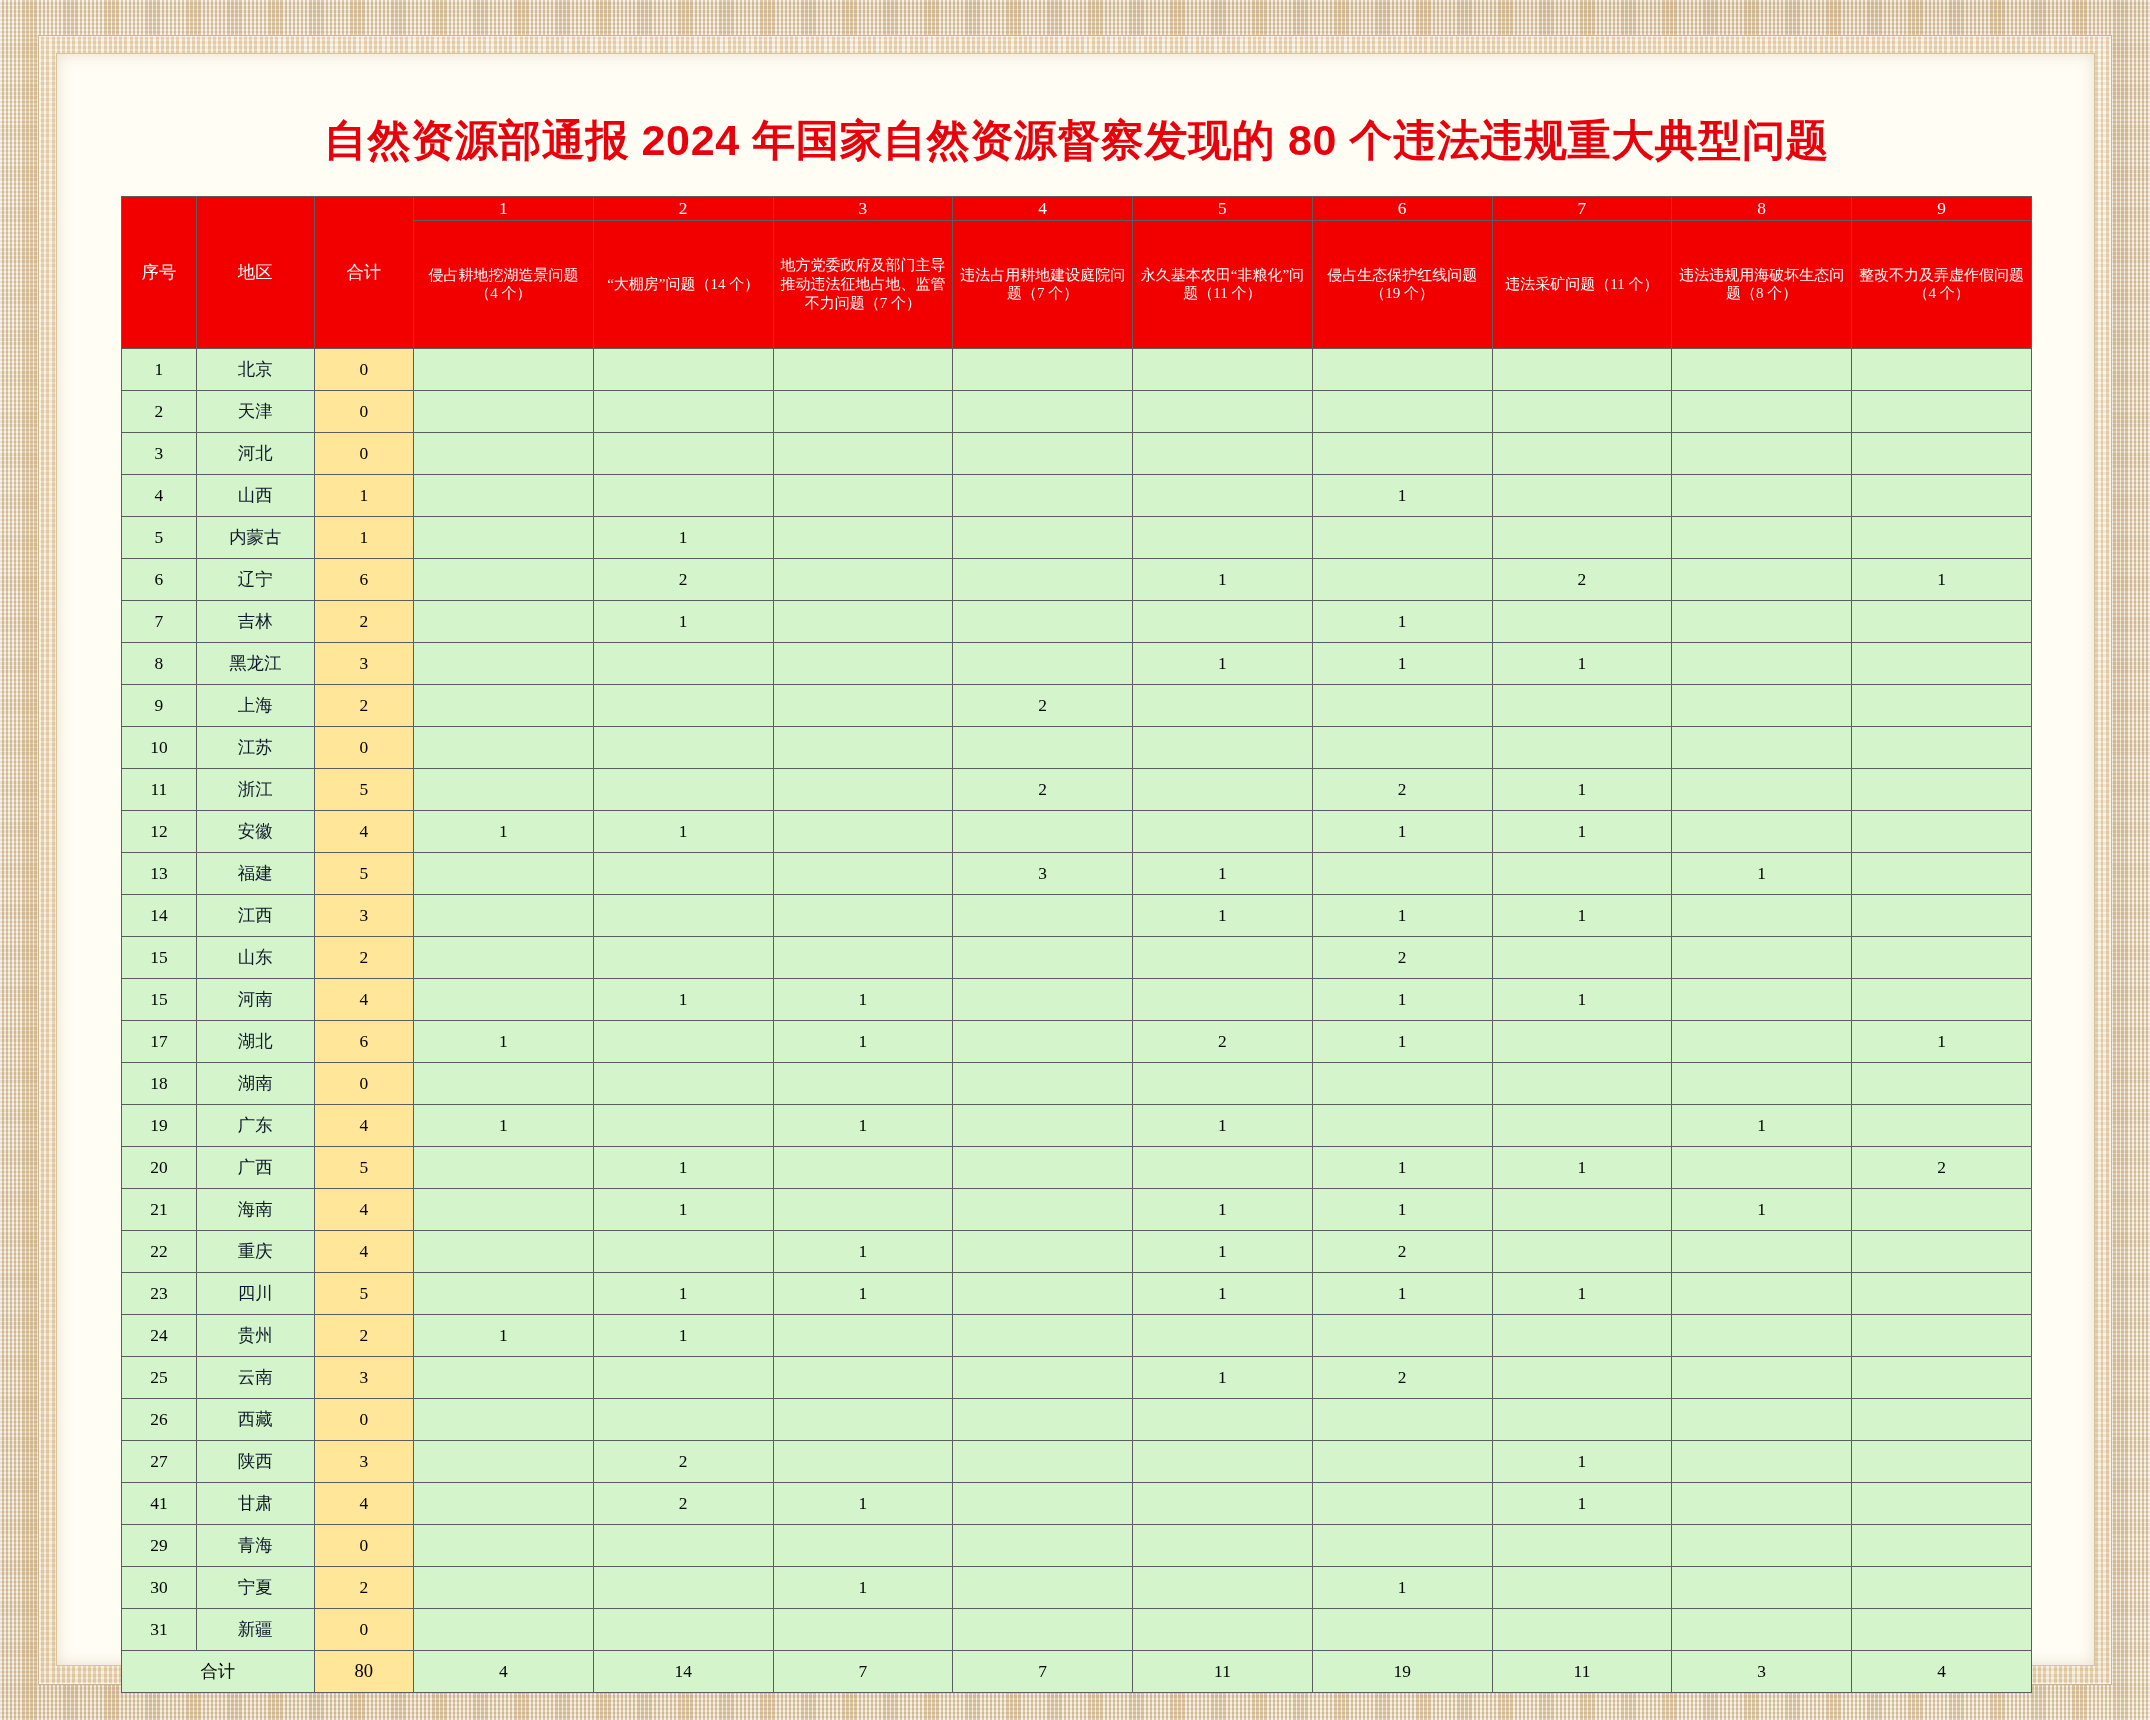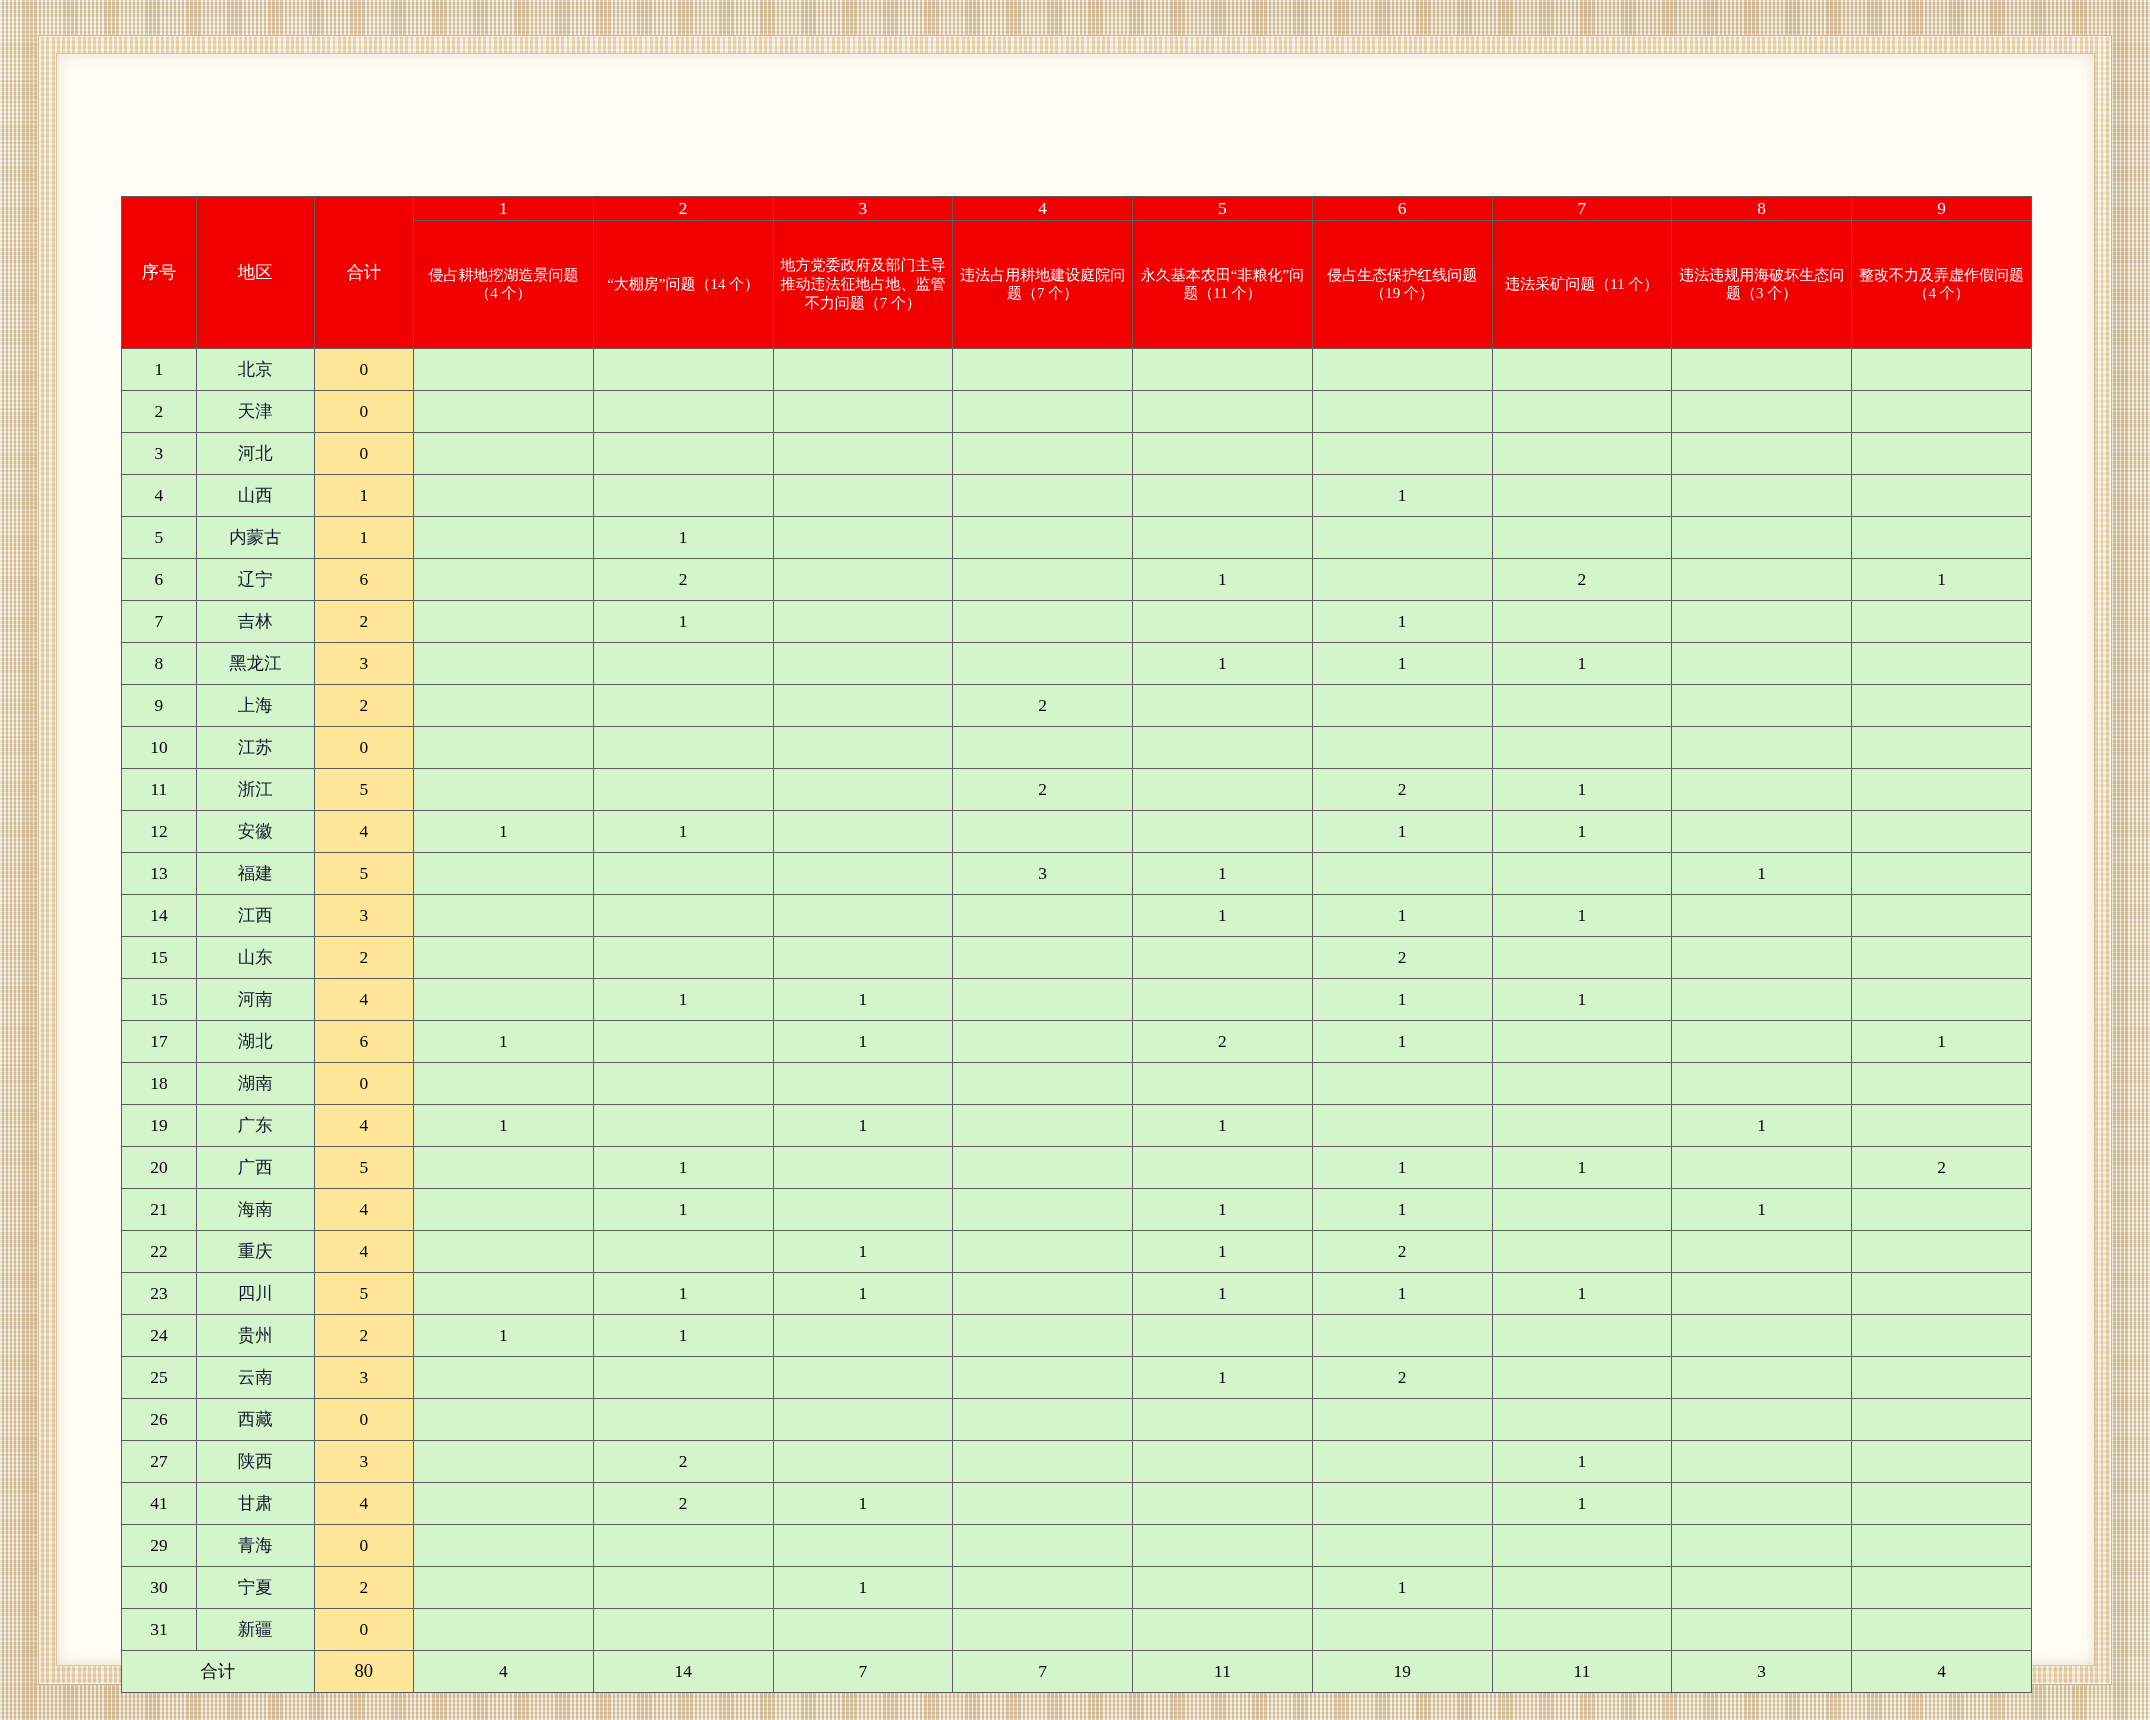--- a/index.html
+++ b/index.html
@@ -154,20 +154,21 @@
   }
 </style>
 </head>
 <body>
 
 <div id="frame-outer"></div>
 <div id="frame-mid"></div>
 <div id="frame-inner">
   <div id="content">
 
+    <div id="page-title">自然资源部通报 2024 年国家自然资源督察发现的 80 个违法违规重大典型问题</div>
 
     <div id="table-wrap">
       <table class="grid">
         <colgroup>
           <col style="width:70px">
           <col style="width:110px">
           <col style="width:93px">
           <col style="width:168px">
           <col style="width:168px">
           <col style="width:168px">
@@ -194,21 +195,21 @@
             <td>9</td>
           </tr>
           <tr class="hdr-label">
             <td>侵占耕地挖湖造景问题（4 个）</td>
             <td>“大棚房”问题（14 个）</td>
             <td>地方党委政府及部门主导推动违法征地占地、监管不力问题（7 个）</td>
             <td>违法占用耕地建设庭院问题（7 个）</td>
             <td>永久基本农田“非粮化”问题（11 个）</td>
             <td>侵占生态保护红线问题（19 个）</td>
             <td>违法采矿问题（11 个）</td>
-            <td>违法违规用海破坏生态问题（3 个）</td>
+            <td>违法违规用海破坏生态问题（8 个）</td>
             <td>整改不力及弄虚作假问题（4 个）</td>
           </tr>
         </thead>
         <tbody id="table-body">
             <tr>
               <td class="c-idx">1</td>
               <td class="c-region">北京</td>
               <td class="c-total">0</td>
               <td class="c-val"></td>
               <td class="c-val"></td>

